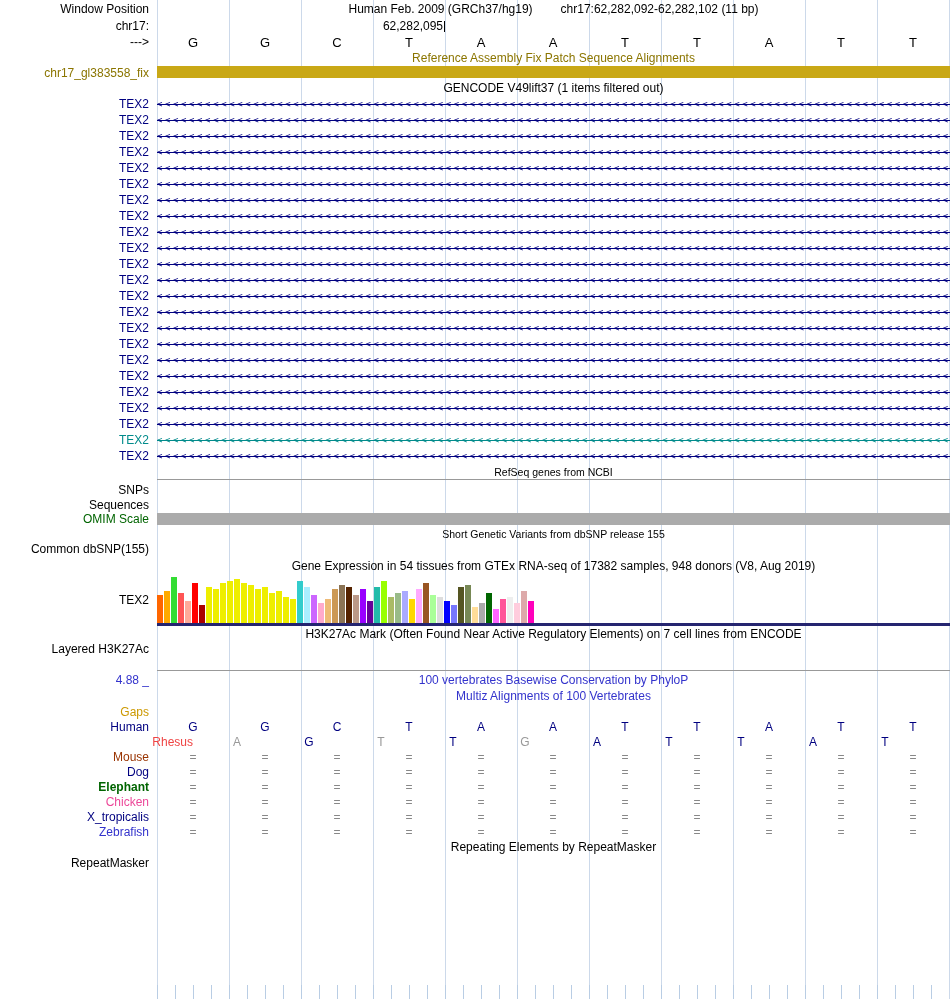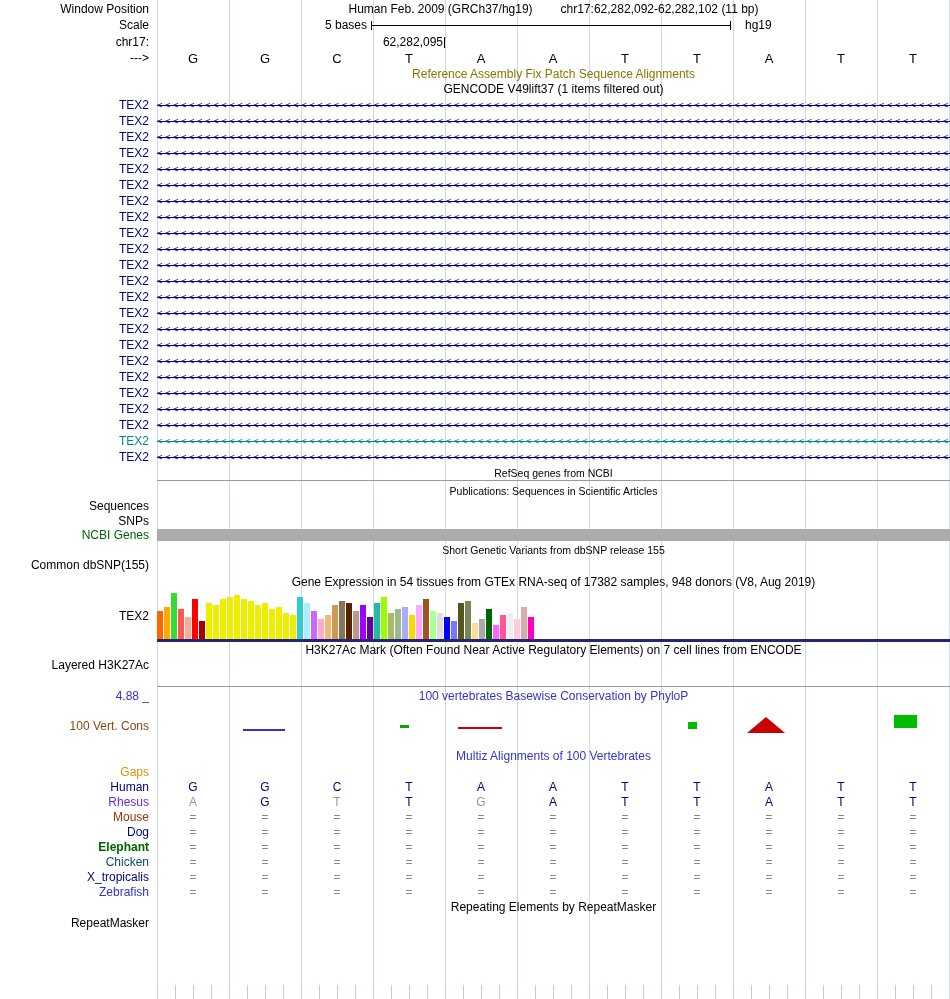--- a/index.html
+++ b/index.html
@@ -108,28 +108,20 @@
     <div class="row h17">
       <div class="lab">Window Position</div>
       <div class="trk">
           <div class="titlewrap">
         <span>Human Feb. 2009 (GRCh37/hg19)</span>
         <span>chr17:62,282,092-62,282,102 (11 bp)</span>
       </div>
         </div>
     </div>
 
-    <div class="row h16">
-      <div class="lab">Scale</div>
-      <div class="trk">
-        <span class="scaletext">5 bases</span>
-        <div class="scalebar"></div>
-        <span class="hg19">hg19</span>
-      </div>
-    </div>
 
     <div class="row h17">
       <div class="lab">chr17:</div>
       <div class="trk">
         <span class="coordl">62,282,095</span>
       </div>
     </div>
 
     <div class="row h16">
       <div class="lab">---&gt;</div>
@@ -148,20 +140,26 @@
         </div>
     </div>
 
     <div class="row h15">
       <div class="lab"></div>
       <div class="trk center">
           <span class="c-olive">Reference Assembly Fix Patch Sequence Alignments</span>
         </div>
     </div>
 
+    <div class="row h15">
+      <div class="lab c-olive">chr17_gl383558_fix</div>
+      <div class="trk">
+          <div class="fixbar" style="background: rgb(201, 168, 22);"></div>
+        </div>
+    </div>
 
     <div class="row h16">
       <div class="lab"></div>
       <div class="trk center">
           <span>GENCODE V49lift37 (1 items filtered out)</span>
         </div>
     </div>
 
     <div>
         <div class="row h16">
@@ -310,40 +308,34 @@
           <span class="t-small">RefSeq genes from NCBI</span>
         </div>
     </div>
 
     <div class="row h3 sep">
       <div class="lab"></div>
       <div class="trk"></div>
     </div>
 
 
+
     <div class="row h15">
-      <div class="lab"></div>
-      <div class="trk center">
-          <span class="t-small">Publications: Sequences in Scientific Articles</span>
-        </div>
+      <div class="lab">SNPs</div>
+      <div class="trk"></div>
     </div>
 
     <div class="row h15">
       <div class="lab">Sequences</div>
       <div class="trk"></div>
     </div>
 
-    <div class="row h15">
-      <div class="lab">SNPs</div>
-      <div class="trk"></div>
-    </div>
-
 
     <div class="row h14">
-      <div class="lab c-green">NCBI Genes</div>
+      <div class="lab c-green">OMIM Scale</div>
       <div class="trk">
           <div class="omimbar" style="background: rgb(171, 171, 171);"></div>
         </div>
     </div>
 
     <div class="row h15">
       <div class="lab"></div>
       <div class="trk center">
           <span class="t-small">Short Genetic Variants from dbSNP release 155</span>
         </div>
@@ -439,31 +431,20 @@
       <div class="trk"></div>
     </div>
 
     <div class="row h16">
       <div class="lab c-blue">4.88 _</div>
       <div class="trk center">
           <span class="c-blue">100 vertebrates Basewise Conservation by PhyloP</span>
         </div>
     </div>
 
-    <div class="row h44">
-      <div class="lab c-brown">100 Vert. Cons</div>
-      <div class="trk">
-          <div style="position: absolute; left: 86px; top: 25px; width: 42px; height: 2px; background: rgb(51, 51, 204);"></div>
-          <div style="position: absolute; left: 243px; top: 21px; width: 9px; height: 3px; background: rgb(0, 170, 0);"></div>
-          <div style="position: absolute; left: 301px; top: 23px; width: 44px; height: 2px; background: rgb(204, 0, 0);"></div>
-          <div style="position: absolute; left: 531px; top: 18px; width: 9px; height: 7px; background: rgb(0, 187, 0);"></div>
-          <div style="position: absolute; left: 590px; top: 13px; width: 0px; height: 0px; border-left: 19px solid transparent; border-right: 19px solid transparent; border-bottom: 16px solid rgb(204, 0, 0);"></div>
-          <div style="position: absolute; left: 737px; top: 11px; width: 23px; height: 13px; background: rgb(0, 187, 0);"></div>
-        </div>
-    </div>
 
 
     <div class="row h16">
       <div class="lab"></div>
       <div class="trk center">
           <span class="c-blue">Multiz Alignments of 100 Vertebrates</span>
         </div>
     </div>
 
     <div class="row h15">
@@ -484,21 +465,21 @@
               <div class="basecell" style="color: rgb(0, 0, 128); font-size: 12px;">A</div>
               <div class="basecell" style="color: rgb(0, 0, 128); font-size: 12px;">T</div>
               <div class="basecell" style="color: rgb(0, 0, 128); font-size: 12px;">T</div>
               <div class="basecell" style="color: rgb(0, 0, 128); font-size: 12px;">A</div>
               <div class="basecell" style="color: rgb(0, 0, 128); font-size: 12px;">T</div>
               <div class="basecell" style="color: rgb(0, 0, 128); font-size: 12px;">T</div>
             </div>
           </div>
         </div>
         <div class="row h15">
-          <div class="lab" style="color: #6d28d9;">Rhesus</div>
+          <div class="lab" style="color: #ef4444; margin-left: 44px;">Rhesus</div>
           <div class="trk">
             <div class="baserow">
               <div class="basecell" style="color: rgb(153, 153, 153); font-size: 12px;">A</div>
               <div class="basecell" style="color: rgb(0, 0, 128); font-size: 12px;">G</div>
               <div class="basecell" style="color: rgb(153, 153, 153); font-size: 12px;">T</div>
               <div class="basecell" style="color: rgb(0, 0, 128); font-size: 12px;">T</div>
               <div class="basecell" style="color: rgb(153, 153, 153); font-size: 12px;">G</div>
               <div class="basecell" style="color: rgb(0, 0, 128); font-size: 12px;">A</div>
               <div class="basecell" style="color: rgb(0, 0, 128); font-size: 12px;">T</div>
               <div class="basecell" style="color: rgb(0, 0, 128); font-size: 12px;">T</div>
@@ -556,21 +537,21 @@
               <div class="basecell" style="color: rgb(136, 136, 136); font-size: 12px;">=</div>
               <div class="basecell" style="color: rgb(136, 136, 136); font-size: 12px;">=</div>
               <div class="basecell" style="color: rgb(136, 136, 136); font-size: 12px;">=</div>
               <div class="basecell" style="color: rgb(136, 136, 136); font-size: 12px;">=</div>
               <div class="basecell" style="color: rgb(136, 136, 136); font-size: 12px;">=</div>
               <div class="basecell" style="color: rgb(136, 136, 136); font-size: 12px;">=</div>
             </div>
           </div>
         </div>
         <div class="row h15">
-          <div class="lab" style="color: #0c4a6e;">Chicken</div>
+          <div class="lab" style="color: #ec4899;">Chicken</div>
           <div class="trk">
             <div class="baserow">
               <div class="basecell" style="color: rgb(136, 136, 136); font-size: 12px;">=</div>
               <div class="basecell" style="color: rgb(136, 136, 136); font-size: 12px;">=</div>
               <div class="basecell" style="color: rgb(136, 136, 136); font-size: 12px;">=</div>
               <div class="basecell" style="color: rgb(136, 136, 136); font-size: 12px;">=</div>
               <div class="basecell" style="color: rgb(136, 136, 136); font-size: 12px;">=</div>
               <div class="basecell" style="color: rgb(136, 136, 136); font-size: 12px;">=</div>
               <div class="basecell" style="color: rgb(136, 136, 136); font-size: 12px;">=</div>
               <div class="basecell" style="color: rgb(136, 136, 136); font-size: 12px;">=</div>

